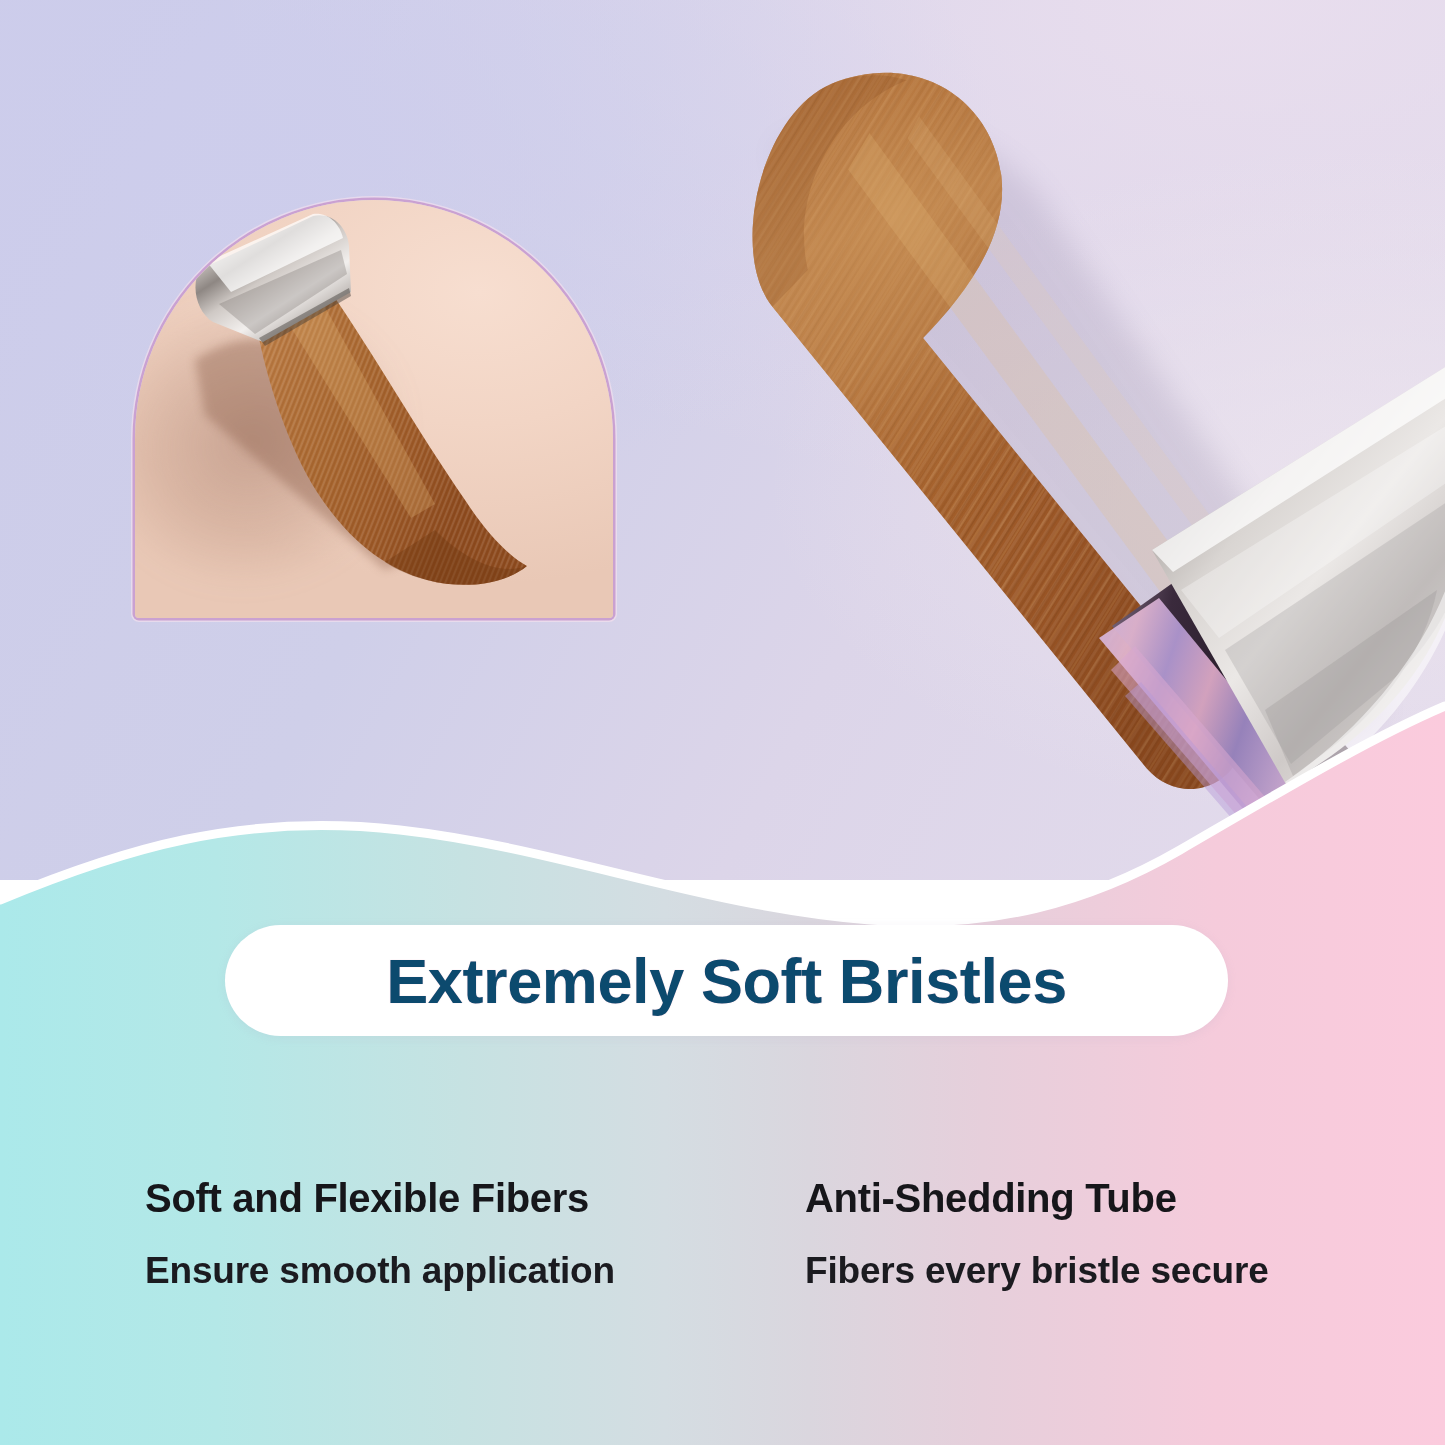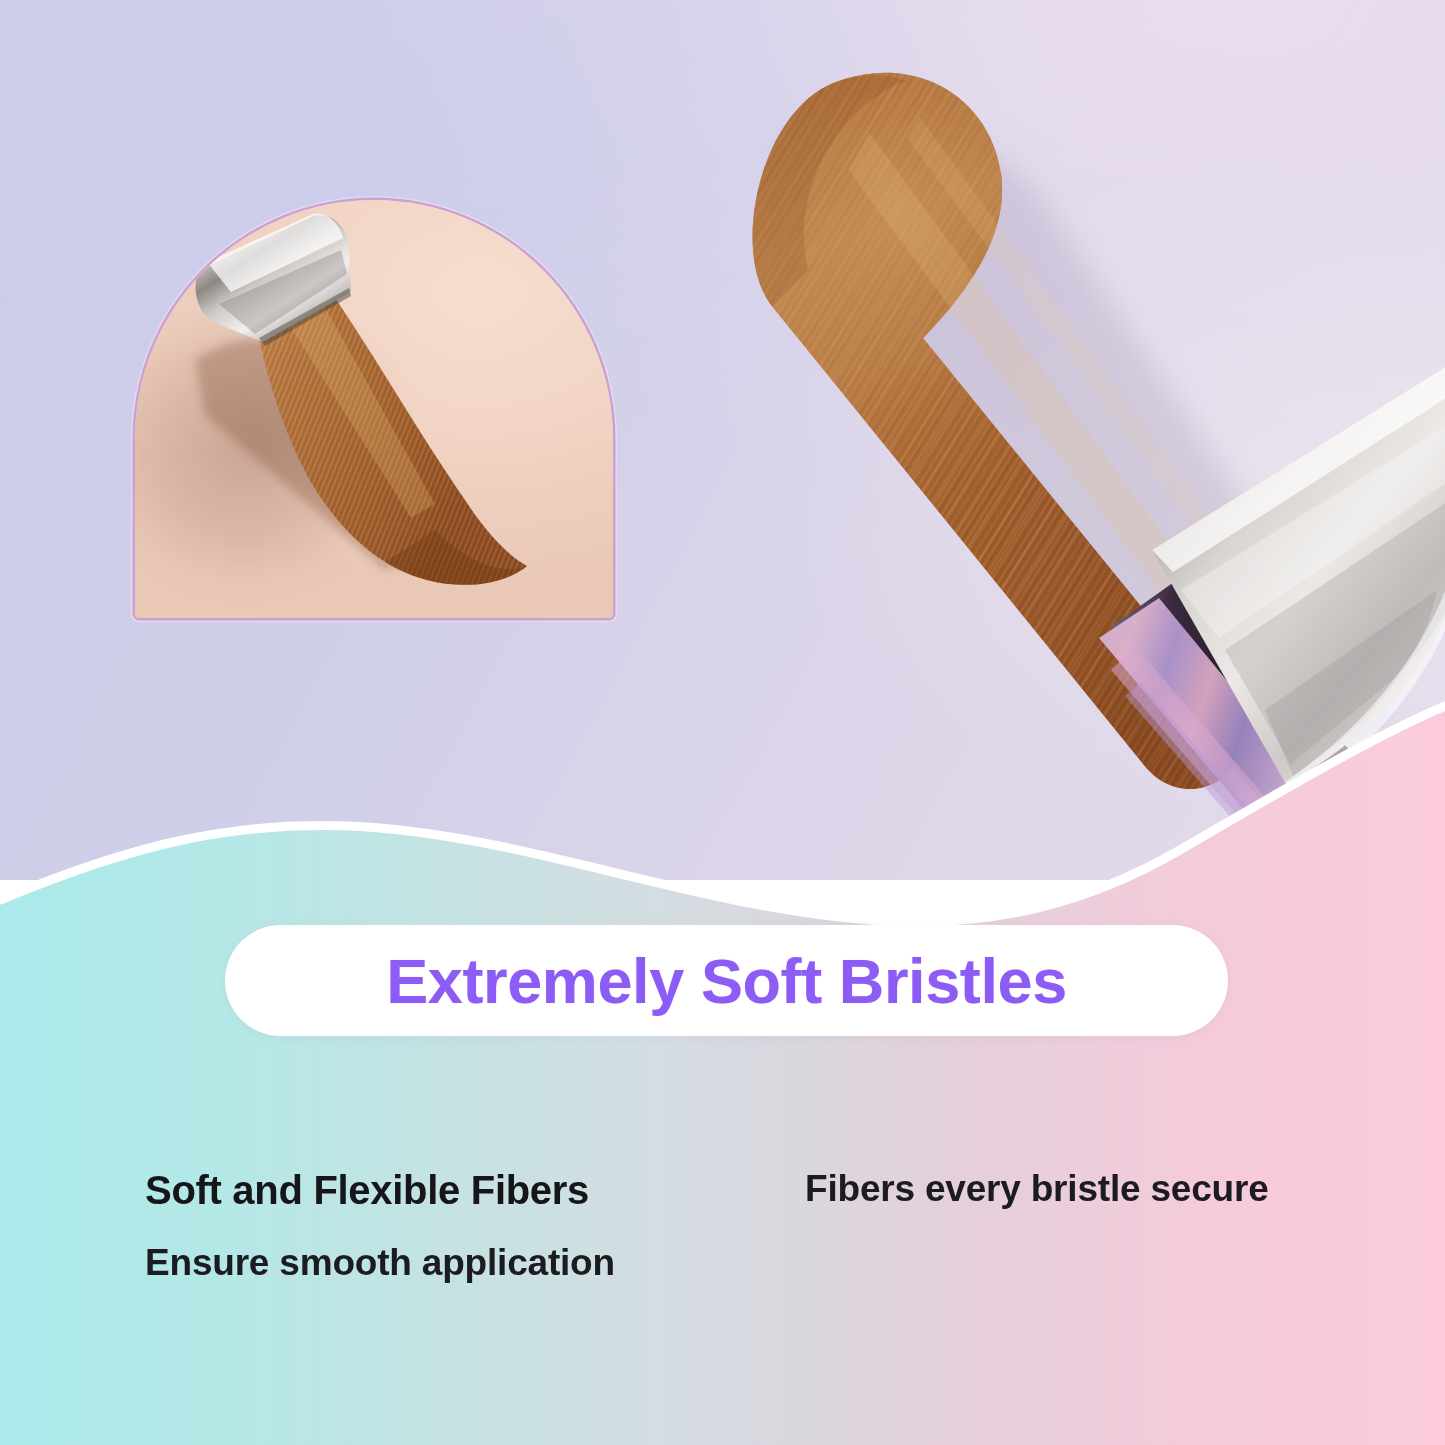--- a/index.html
+++ b/index.html
@@ -61,30 +61,30 @@
 
   
   .pill{
     position:absolute;left:225px;top:925px;width:1003px;height:111px;
     background:#ffffff;border-radius:56px;
     display:flex;align-items:center;justify-content:center;
     box-shadow:0 2px 10px rgba(170,160,190,0.14);
   }
   .pill-title{
     font-size:63px;font-weight:700;letter-spacing:-0.4px;
-    color:#8b5cf6;white-space:nowrap;
+    color:#0c4a6e;white-space:nowrap;
     text-shadow:0 0 1px rgba(239,133,173,0.5);
     font-family:"Liberation Sans", sans-serif;
   }
 
   
   .features{
     position:absolute;left:0;top:1170px;width:1445px;height:140px;
   }
-  .feat{position:absolute;top:0;}
+  .feat{position:absolute;top:8px;}
   .feat-left{left:145px;}
   .feat-right{left:805px;}
   .feat-title{
     font-size:40px;font-weight:700;color:#16161a;
     letter-spacing:-0.3px;white-space:nowrap;line-height:1;
     margin:0 0 34px 0;
   }
   .feat-sub{
     font-size:37px;font-weight:700;color:#1b1b20;
     letter-spacing:-0.2px;white-space:nowrap;line-height:1;margin:0;
@@ -332,18 +332,19 @@
   </div>
 
   <div class="features">
 
     <div class="feat feat-left">
       <p class="feat-title">Soft and Flexible Fibers</p>
       <p class="feat-sub">Ensure smooth application</p>
     </div>
 
     <div class="feat feat-right">
+      <p class="feat-title">Anti-Shedding Tube</p>
       <p class="feat-sub">Fibers every bristle secure</p>
     </div>
 
   </div>
 
 </div>
 
 </body></html>

